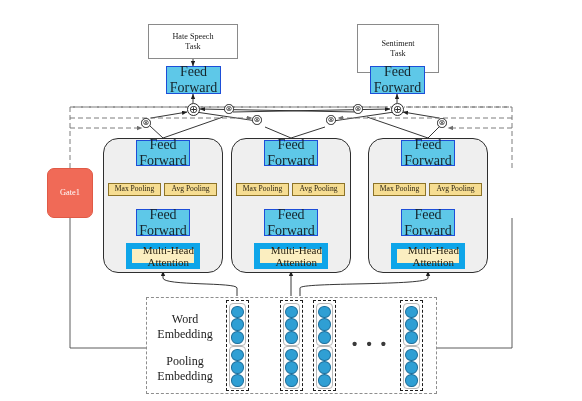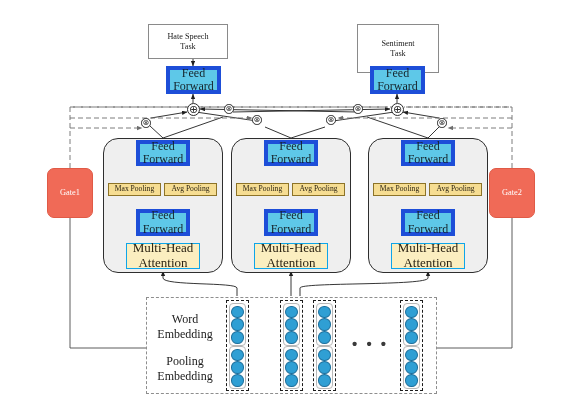--- a/index.html
+++ b/index.html
@@ -16,30 +16,30 @@
   .node{position:absolute;box-sizing:border-box;display:flex;align-items:center;
         justify-content:center;text-align:center;line-height:1.12;}
 
   
   .task-box{
     border:1px solid #8a8a8a;background:#ffffff;color:#1a1a1a;
     font-size:8.2px;padding:2px;
   }
   
   .ff{
-    background:#5ec8e8;border:4px solid #1d4ed8;color:#15242b;font-size:12px;
+    background:#5ec8e8;border:1px solid #1d4ed8;color:#15242b;font-size:14px;
   }
   
   .pool{
     background:#f6dd92;border:1px solid #8d7327;color:#2b2313;font-size:7.6px;
     white-space:nowrap;
   }
   
   .attn{
-    background:#fbeec0;border:1px solid #0ea5e9;color:#2b2313;font-size:13px;
+    background:#fbeec0;border:6px solid #0ea5e9;color:#2b2313;font-size:11px;justify-content:flex-end;
   }
   
   .gate{
     background:#f06a57;border:1px solid #e05a46;border-radius:7px;
     color:#ffffff;font-size:8.4px;
   }
   
   .expert{
     position:absolute;box-sizing:border-box;
     background:#efefef;border:1.4px solid #2e2e2e;border-radius:15px;
@@ -182,21 +182,21 @@
       <path d="M428,208 L451,194" marker-end="url(#ah)"></path>
       <path d="M405,181 L425,172" marker-end="url(#ah)"></path>
       <path d="M451,181 L431,172" marker-end="url(#ah)"></path>
       <path d="M428,166 L428,160" marker-end="url(#ah)"></path>
       <path d="M413,271 L413,266 L443,266 L443,271"></path>
       <path d="M413,268 L413,262" marker-end="url(#ah)"></path>
       <path d="M443,268 L443,262" marker-end="url(#ah)"></path>
     </g>
   </svg>
 
-  <div class="node task-box" style="left:148px;top:24px;width:80px;height:35px;">
+  <div class="node task-box" style="left:148px;top:24px;width:90px;height:35px;">
     <div>
       <div>Hate Speech</div>
       <div>Task</div>
     </div>
   </div>
 
   <div class="node task-box" style="left:357px;top:24px;width:82px;height:49px;">
     <div>
       <div>Sentiment</div>
       <div>Task</div>
@@ -239,23 +239,20 @@
   </div>
   <div class="op op-mul" style="left:326px;top:115px;">
     <span>⊗</span>
   </div>
   <div class="op op-mul" style="left:224px;top:104px;">
     <span>⊗</span>
   </div>
 
   <div class="node gate" style="left:47px;top:168px;width:46px;height:50px;">
     <span>Gate1</span>
-  </div>
-  <div class="node gate" style="left:489px;top:168px;width:46px;height:50px;">
-    <span>Gate2</span>
   </div>
 
   <div class="expert" style="left:103px;top:138px;width:120px;height:135px;"></div>
 
   <div class="node ff" style="left:136px;top:140px;width:54px;height:26px;">
     <div>
       <div>Feed</div>
       <div>Forward</div>
     </div>
   </div>

